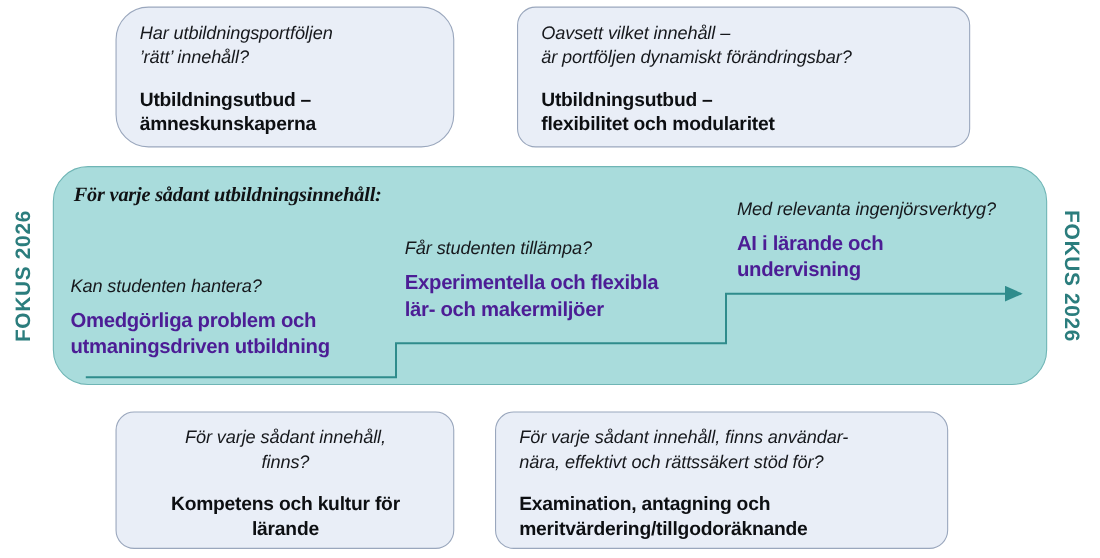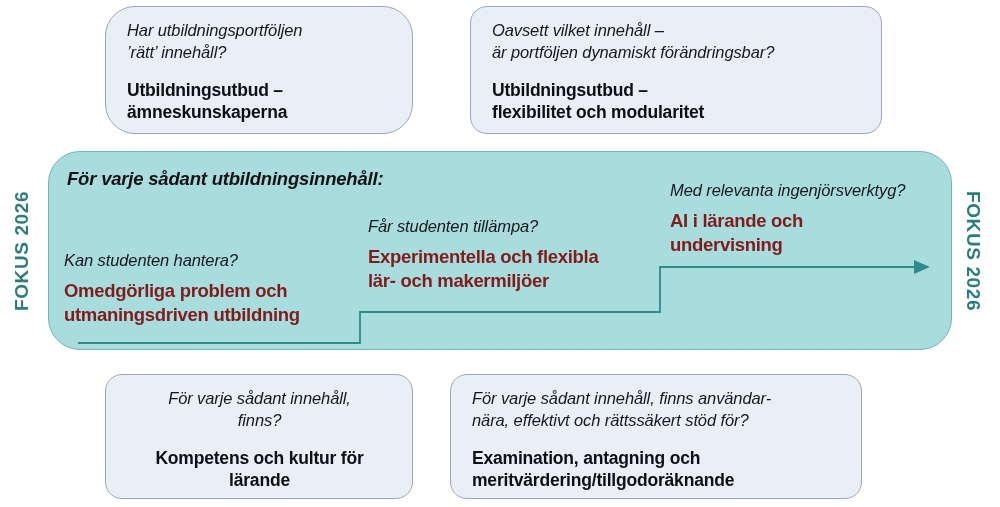--- a/index.html
+++ b/index.html
@@ -73,39 +73,40 @@
 
   #panel-heading {
     position: absolute;
     left: 67px;
     top: 168px;
     font-style: italic;
     font-weight: bold;
     font-size: 18.5px;
     color: #101214;
     letter-spacing: -0.2px;
+    font-family: Liberation Serif, serif;
   }
 
   
   .step {
     position: absolute;
   }
   .step .q {
     font-style: italic;
     font-size: 16.5px;
     line-height: 1.3;
     color: #16181c;
     letter-spacing: -0.1px;
     white-space: pre-line;
   }
   .step .a {
     font-weight: bold;
     font-size: 18.5px;
     line-height: 1.3;
-    color: #7f1d1d;
+    color: #4c1d95;
     letter-spacing: -0.3px;
     white-space: pre-line;
     margin-top: 8px;
   }
 
   #step-1 { left: 64px;  top: 250px; }
   #step-2 { left: 368px; top: 216px; }
   #step-3 { left: 670px; top: 180px; }
 
   

